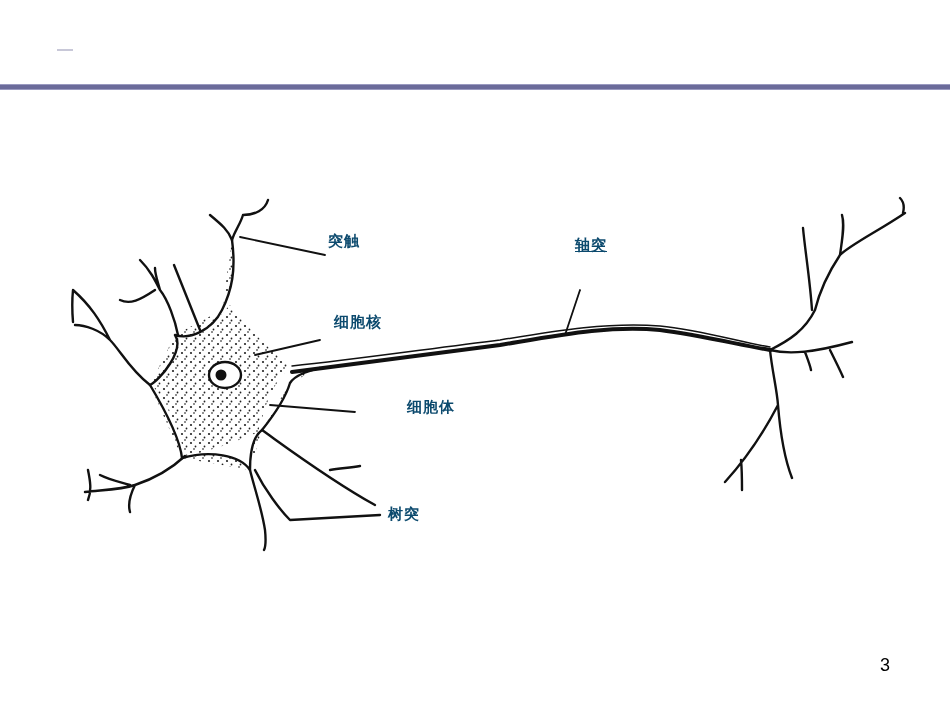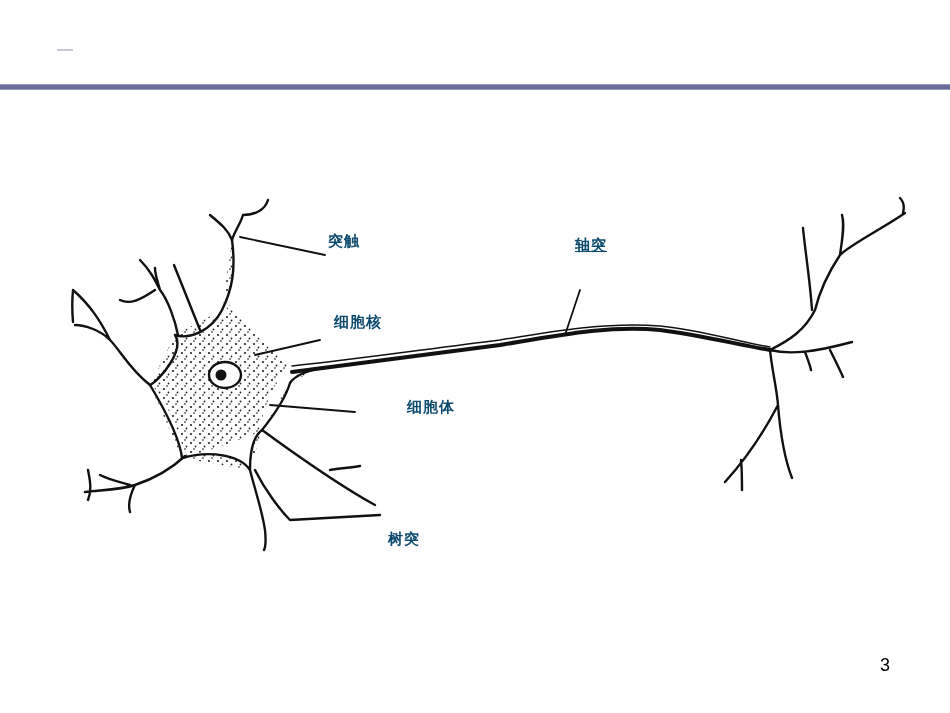--- a/index.html
+++ b/index.html
@@ -48,16 +48,16 @@
     <path d="M240,237 L325,255" stroke-width="1.8"></path>
     <path d="M255,355 L320,340" stroke-width="1.8"></path>
     <path d="M270,405 L355,412" stroke-width="1.8"></path>
     <path d="M580,290 L565,335" stroke-width="1.8"></path>
   </g>
 </svg>
 
 <span class="label" style="left:328px;top:232px;">突触</span>
 <span class="label" style="left:334px;top:313px;font-family:Liberation Serif, serif;">细胞核</span>
 <span class="label" style="left:370px;top:398px;margin-left:37px;">细胞体</span>
-<span class="label" style="left:388px;top:530px;">树突</span>
+<span class="label" style="left:388px;top:505px;">树突</span>
 <span class="label" style="left:575px;top:236px;text-decoration:underline;">轴突</span>
 
 <span class="page-num">3</span>
 
 </body></html>

